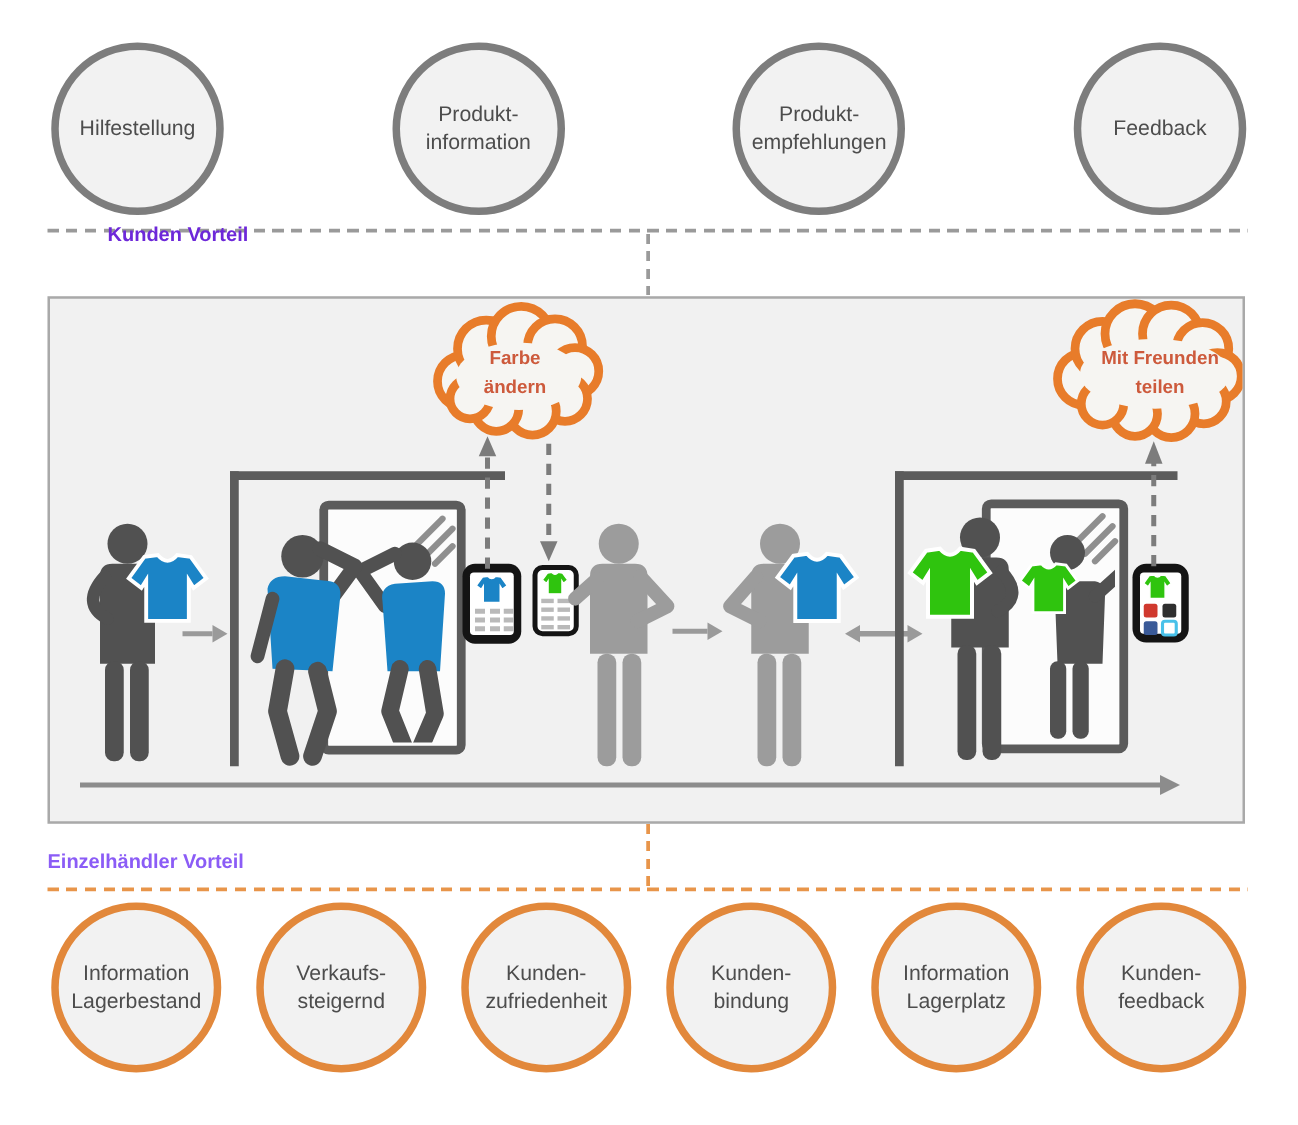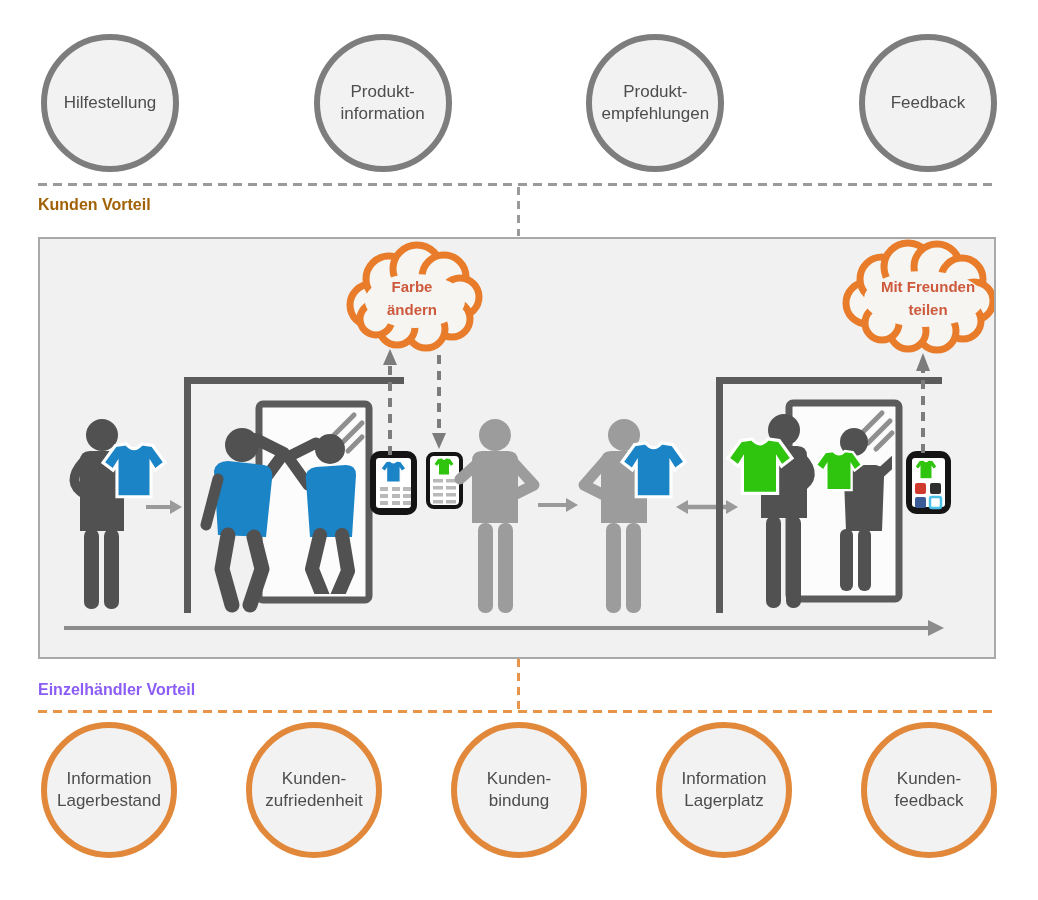--- a/index.html
+++ b/index.html
@@ -18,21 +18,21 @@
   .circle.orange{border:6px solid #e2883b;width:136px;height:136px;}
   
   .divider{position:absolute;left:38px;width:960px;height:3px;}
   .divider.gray-d{top:183px;background:repeating-linear-gradient(90deg,#9a9a9a 0 9px,transparent 9px 15px);}
   .divider.orange-d{top:710px;background:repeating-linear-gradient(90deg,#e8954a 0 9px,transparent 9px 15px);}
   .vconn{position:absolute;width:3px;}
   .vconn.gray-v{left:517px;top:187px;height:49px;background:repeating-linear-gradient(180deg,#9a9a9a 0 8px,transparent 8px 14px);}
   .vconn.orange-v{left:517px;top:659px;height:50px;background:repeating-linear-gradient(180deg,#e8954a 0 8px,transparent 8px 14px);}
   
   .sec-label{position:absolute;left:38px;font-size:16px;font-weight:bold;}
-  .sec-label.kunden{top:196px;color:#a16207;}
+  .sec-label.kunden{top:180px;color:#6d28d9;margin-left:48px;}
   .sec-label.einzel{top:681px;color:#8b5cf6;}
   
   .scene{position:absolute;left:38px;top:237px;width:958px;height:422px;background:#f1f1f1;
          border:2px solid #a9a9a9;box-sizing:border-box;}
   .scene svg{position:absolute;left:0;top:0;}
   .bubble-label{position:absolute;text-align:center;font-weight:bold;font-size:15px;
                 color:#cd5a3c;line-height:1.55;white-space:pre-line;}
   .bubble-label.b1{left:300px;top:36px;width:144px;}
   .bubble-label.b2{left:798px;top:36px;width:180px;}
 </style>
@@ -284,20 +284,22 @@
 teilen</div>
   </div>
 
   <div class="vconn orange-v"></div>
   <div class="sec-label einzel">Einzelhändler Vorteil</div>
   <div class="divider orange-d"></div>
 
   <div class="circle-row bottom">
     <div class="circle orange"><span>Information
 Lagerbestand</span></div>
+    <div class="circle orange"><span>Verkaufs-
+steigernd</span></div>
     <div class="circle orange"><span>Kunden-
 zufriedenheit</span></div>
     <div class="circle orange"><span>Kunden-
 bindung</span></div>
     <div class="circle orange"><span>Information
 Lagerplatz</span></div>
     <div class="circle orange"><span>Kunden-
 feedback</span></div>
   </div>
 

